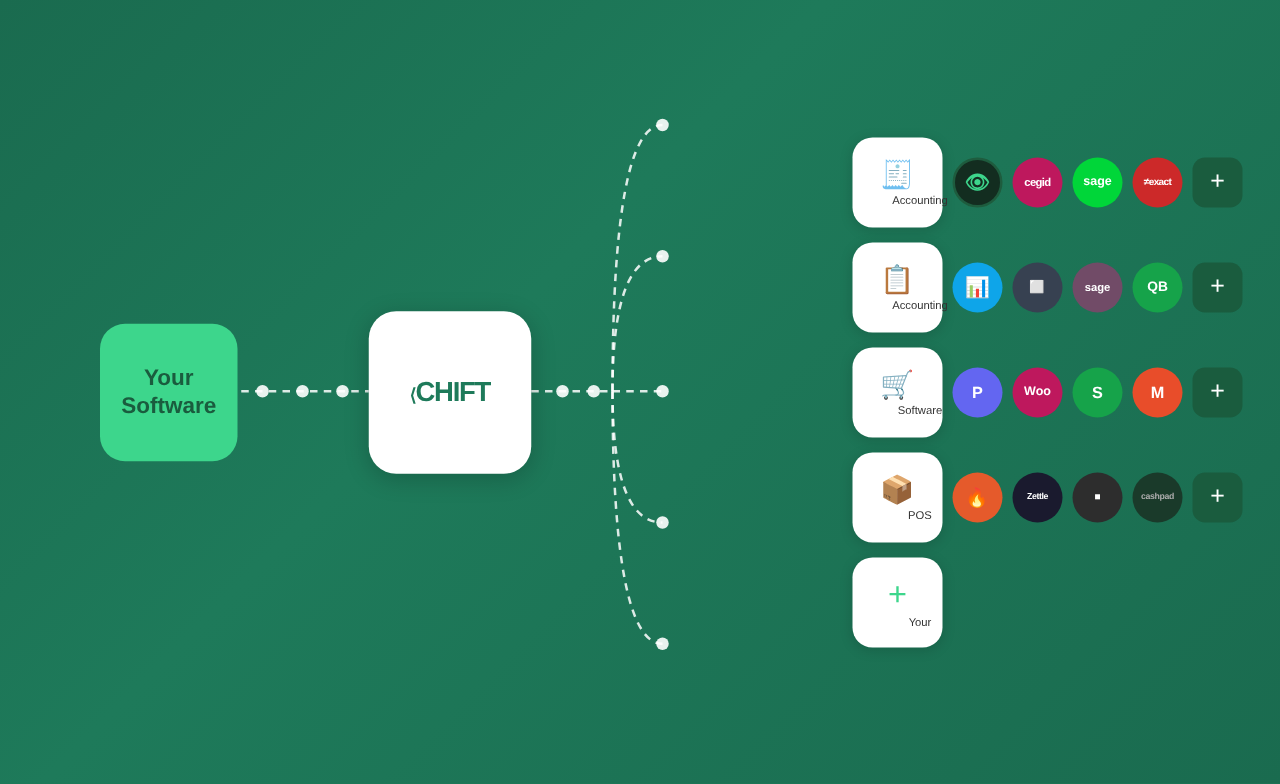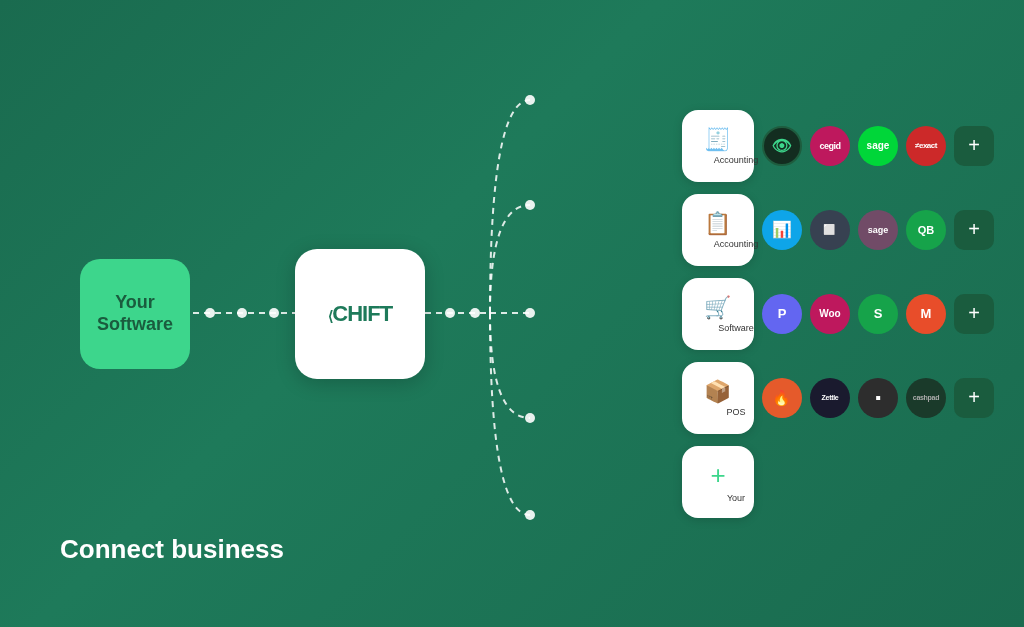--- a/index.html
+++ b/index.html
@@ -336,14 +336,13 @@
   <div class="category-row">
     <div class="category-icon-box">
       <span class="cat-icon" style="font-size:26px; color:#3dd68c; font-weight:300;">+</span>
       <span class="cat-label">Your</span>
     </div>
   </div>
 
 </div>
 
 <div class="bottom-text">
-  <div>Connect business</div>
 </div>
 
 </body></html>

